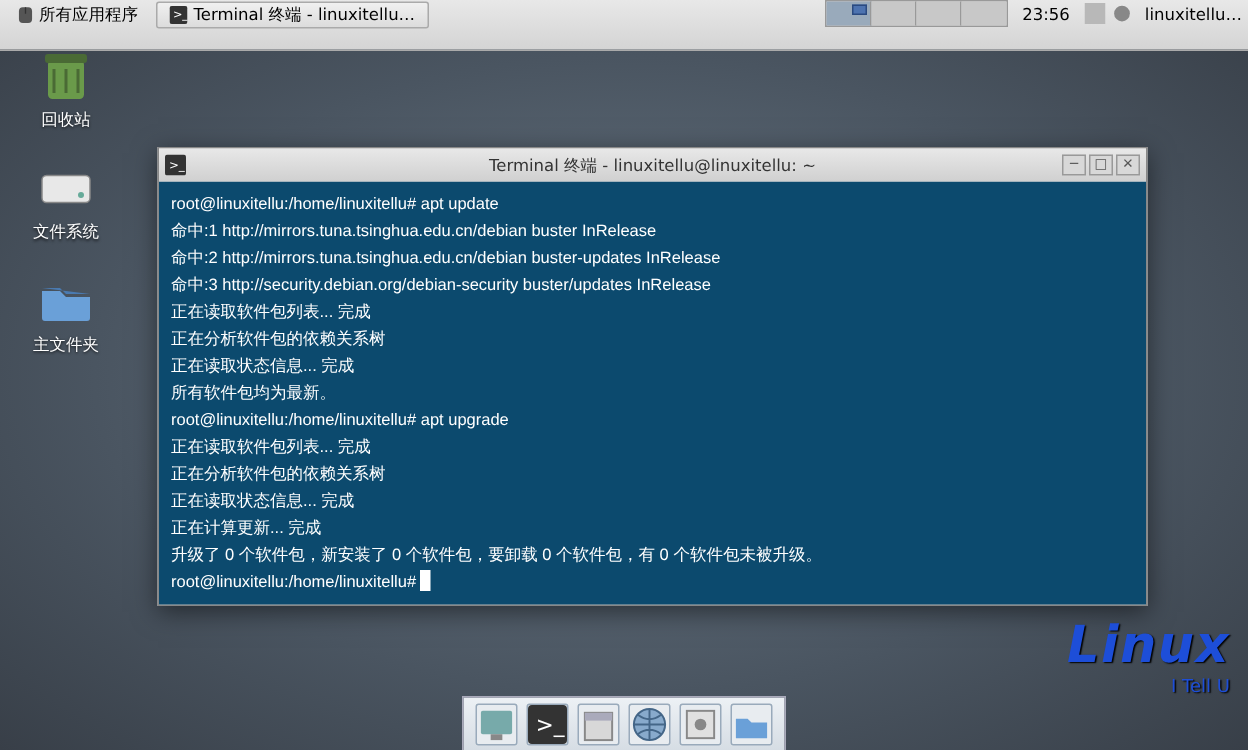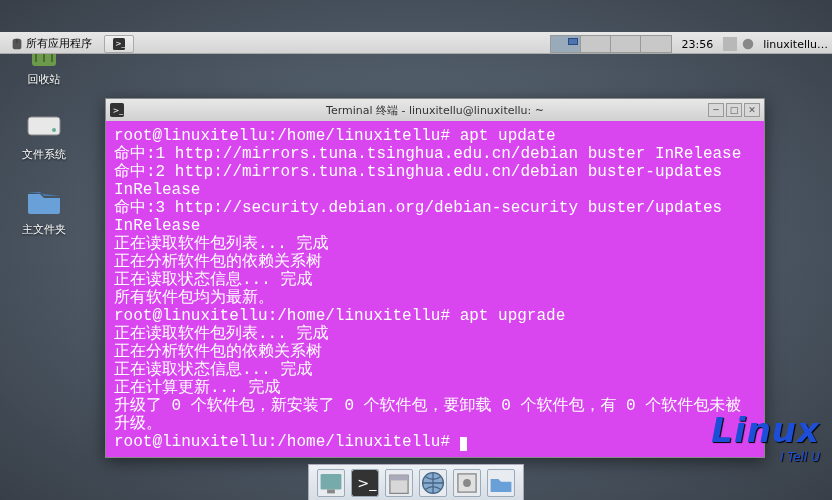--- a/index.html
+++ b/index.html
@@ -4,24 +4,24 @@
 <style>
 * { margin: 0; padding: 0; box-sizing: border-box; }
 body {
   width: 832px; height: 500px;
   font-family: "DejaVu Sans", sans-serif;
   background: radial-gradient(ellipse at center, #6a7885 0%, #4a5561 60%, #383f48 100%);
   position: relative; overflow: hidden;
 }
 
 .panel {
-  height: 22px; background: linear-gradient(#e8e8e8, #d4d4d4);
+  height: 34px; background: linear-gradient(#e8e8e8, #d4d4d4);
   border-bottom: 1px solid #aaa;
-  display: flex; align-items: flex-end; font-size: 11px;
-  position: relative; z-index: 10; margin-top: 32px;
+  display: flex; align-items: flex-start; font-size: 11px;
+  position: relative; z-index: 10;
 }
 .panel-left { display: flex; align-items: center; gap: 4px; padding-left: 4px; }
 .apps-menu { display: flex; align-items: center; gap: 2px; padding: 2px 6px; cursor: pointer; }
 .apps-menu svg { width: 14px; height: 14px; }
 .taskbar-btn {
   display: flex; align-items: center; gap: 4px;
   background: linear-gradient(#f0f0f0, #dcdcdc);
   border: 1px solid #aaa; border-radius: 2px;
   padding: 1px 8px; height: 18px; cursor: pointer; margin-left: 2px;
 }
@@ -50,57 +50,58 @@
   height: 22px; background: linear-gradient(#e8e8e8, #d0d0d0);
   display: flex; align-items: center; justify-content: center;
   position: relative; font-size: 11px; color: #333;
 }
 .title-icon { position: absolute; left: 4px; width: 14px; height: 14px; }
 .win-controls { position: absolute; right: 4px; display: flex; gap: 2px; }
 .win-btn { width: 16px; height: 14px; background: #d8d8d8; border: 1px solid #999; cursor: pointer; display: flex; align-items: center; justify-content: center; font-size: 9px; color: #555; }
 .menubar { height: 22px; display: flex; align-items: center; gap: 14px; padding: 0 10px; font-size: 11px; color: #333; border-bottom: 1px solid #bbb; background: #e2e2e2; }
 .menubar span { cursor: pointer; }
 .terminal-body {
-  background: #d946ef; color: #fff;
-  font-family: Liberation Mono, monospace;
-  font-size: 16px; line-height: 18px;
+  background: #0c4a6e; color: #fff;
+  font-family: Liberation Sans, sans-serif;
+  font-size: 11px; line-height: 18px;
   padding: 6px 8px; min-height: 280px;
   white-space: pre-wrap;
 }
 .cursor { display: inline-block; width: 7px; height: 14px; background: #fff; vertical-align: text-bottom; }
 
 .dock {
   position: absolute; bottom: 0; left: 50%; transform: translateX(-50%);
   height: 36px; background: linear-gradient(#edf1f5, #d6dde4);
   border: 1px solid #aab; border-bottom: none;
   display: flex; align-items: center; gap: 6px; padding: 2px 8px;
 }
 .dock-item { width: 28px; height: 28px; border: 1px solid #9ab; background: #e8ecf0; display: flex; align-items: center; justify-content: center; cursor: pointer; border-radius: 2px; }
 
 .watermark { position: absolute; right: 12px; bottom: 36px; color: #1d4ed8; text-align: right; text-shadow: 1px 1px 1px #000; }
 .watermark .big { font-size: 34px; font-style: italic; font-weight: bold; letter-spacing: 1px; }
-.watermark .small { font-size: 12px; font-style: italic; }
+.watermark .small { font-size: 12px; }
 </style>
 </head>
 <body>
 
 <div class="panel">
   <div class="panel-left">
     <div class="apps-menu">
       <svg viewBox="0 0 16 16">
           <path fill="#555" d="M6 2h4a3 3 0 0 1 3 3v6a3 3 0 0 1-3 3H6a3 3 0 0 1-3-3V5a3 3 0 0 1 3-3z"></path>
           <path fill="#888" d="M8 2v5" stroke="#333"></path>
         </svg>
       <span>所有应用程序</span>
     </div>
     <div class="taskbar-btn">
       <svg viewBox="0 0 16 16">
           <rect width="16" height="16" rx="2" fill="#333"></rect>
           <text x="3" y="11" fill="#fff" font-size="10">&gt;_</text>
         </svg>
+      <span>Terminal 终端 - linuxitellu…</span>
     </div>
   </div>
   <div class="panel-right">
     <div class="ws-switcher">
       <div class="ws active">
           <div class="ws-mini"></div>
         </div>
       <div class="ws"></div>
       <div class="ws"></div>
       <div class="ws"></div>

